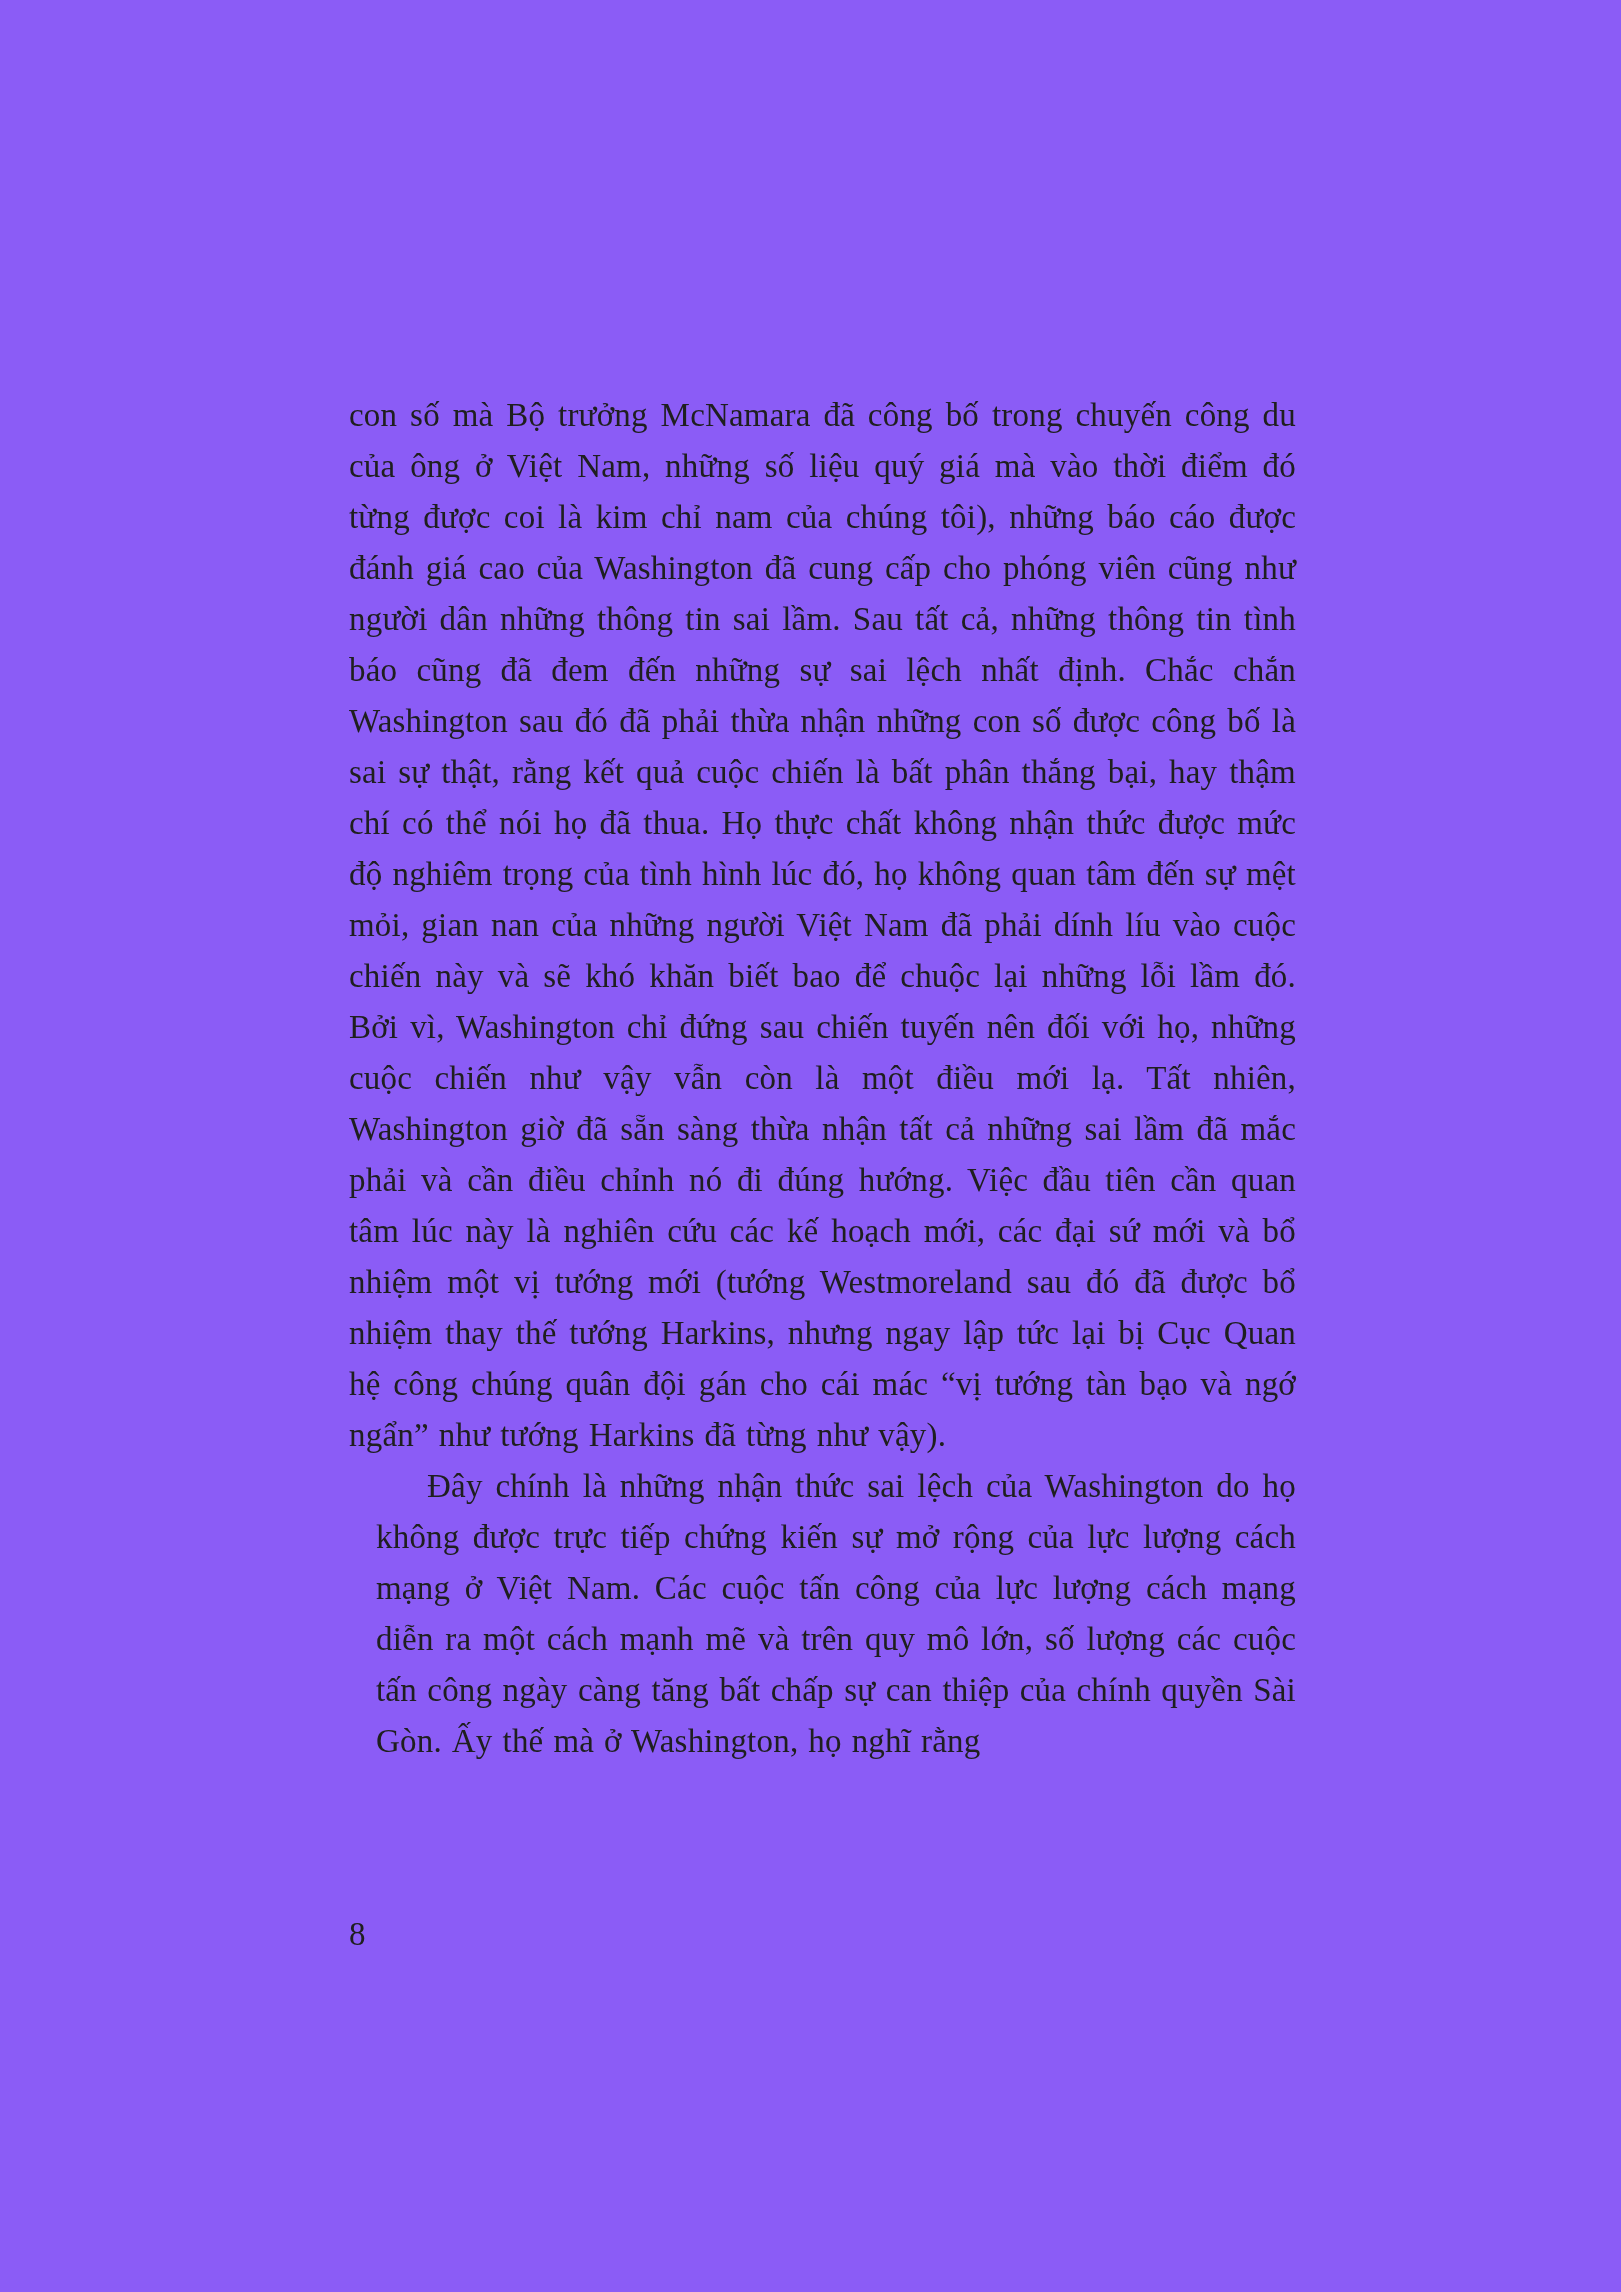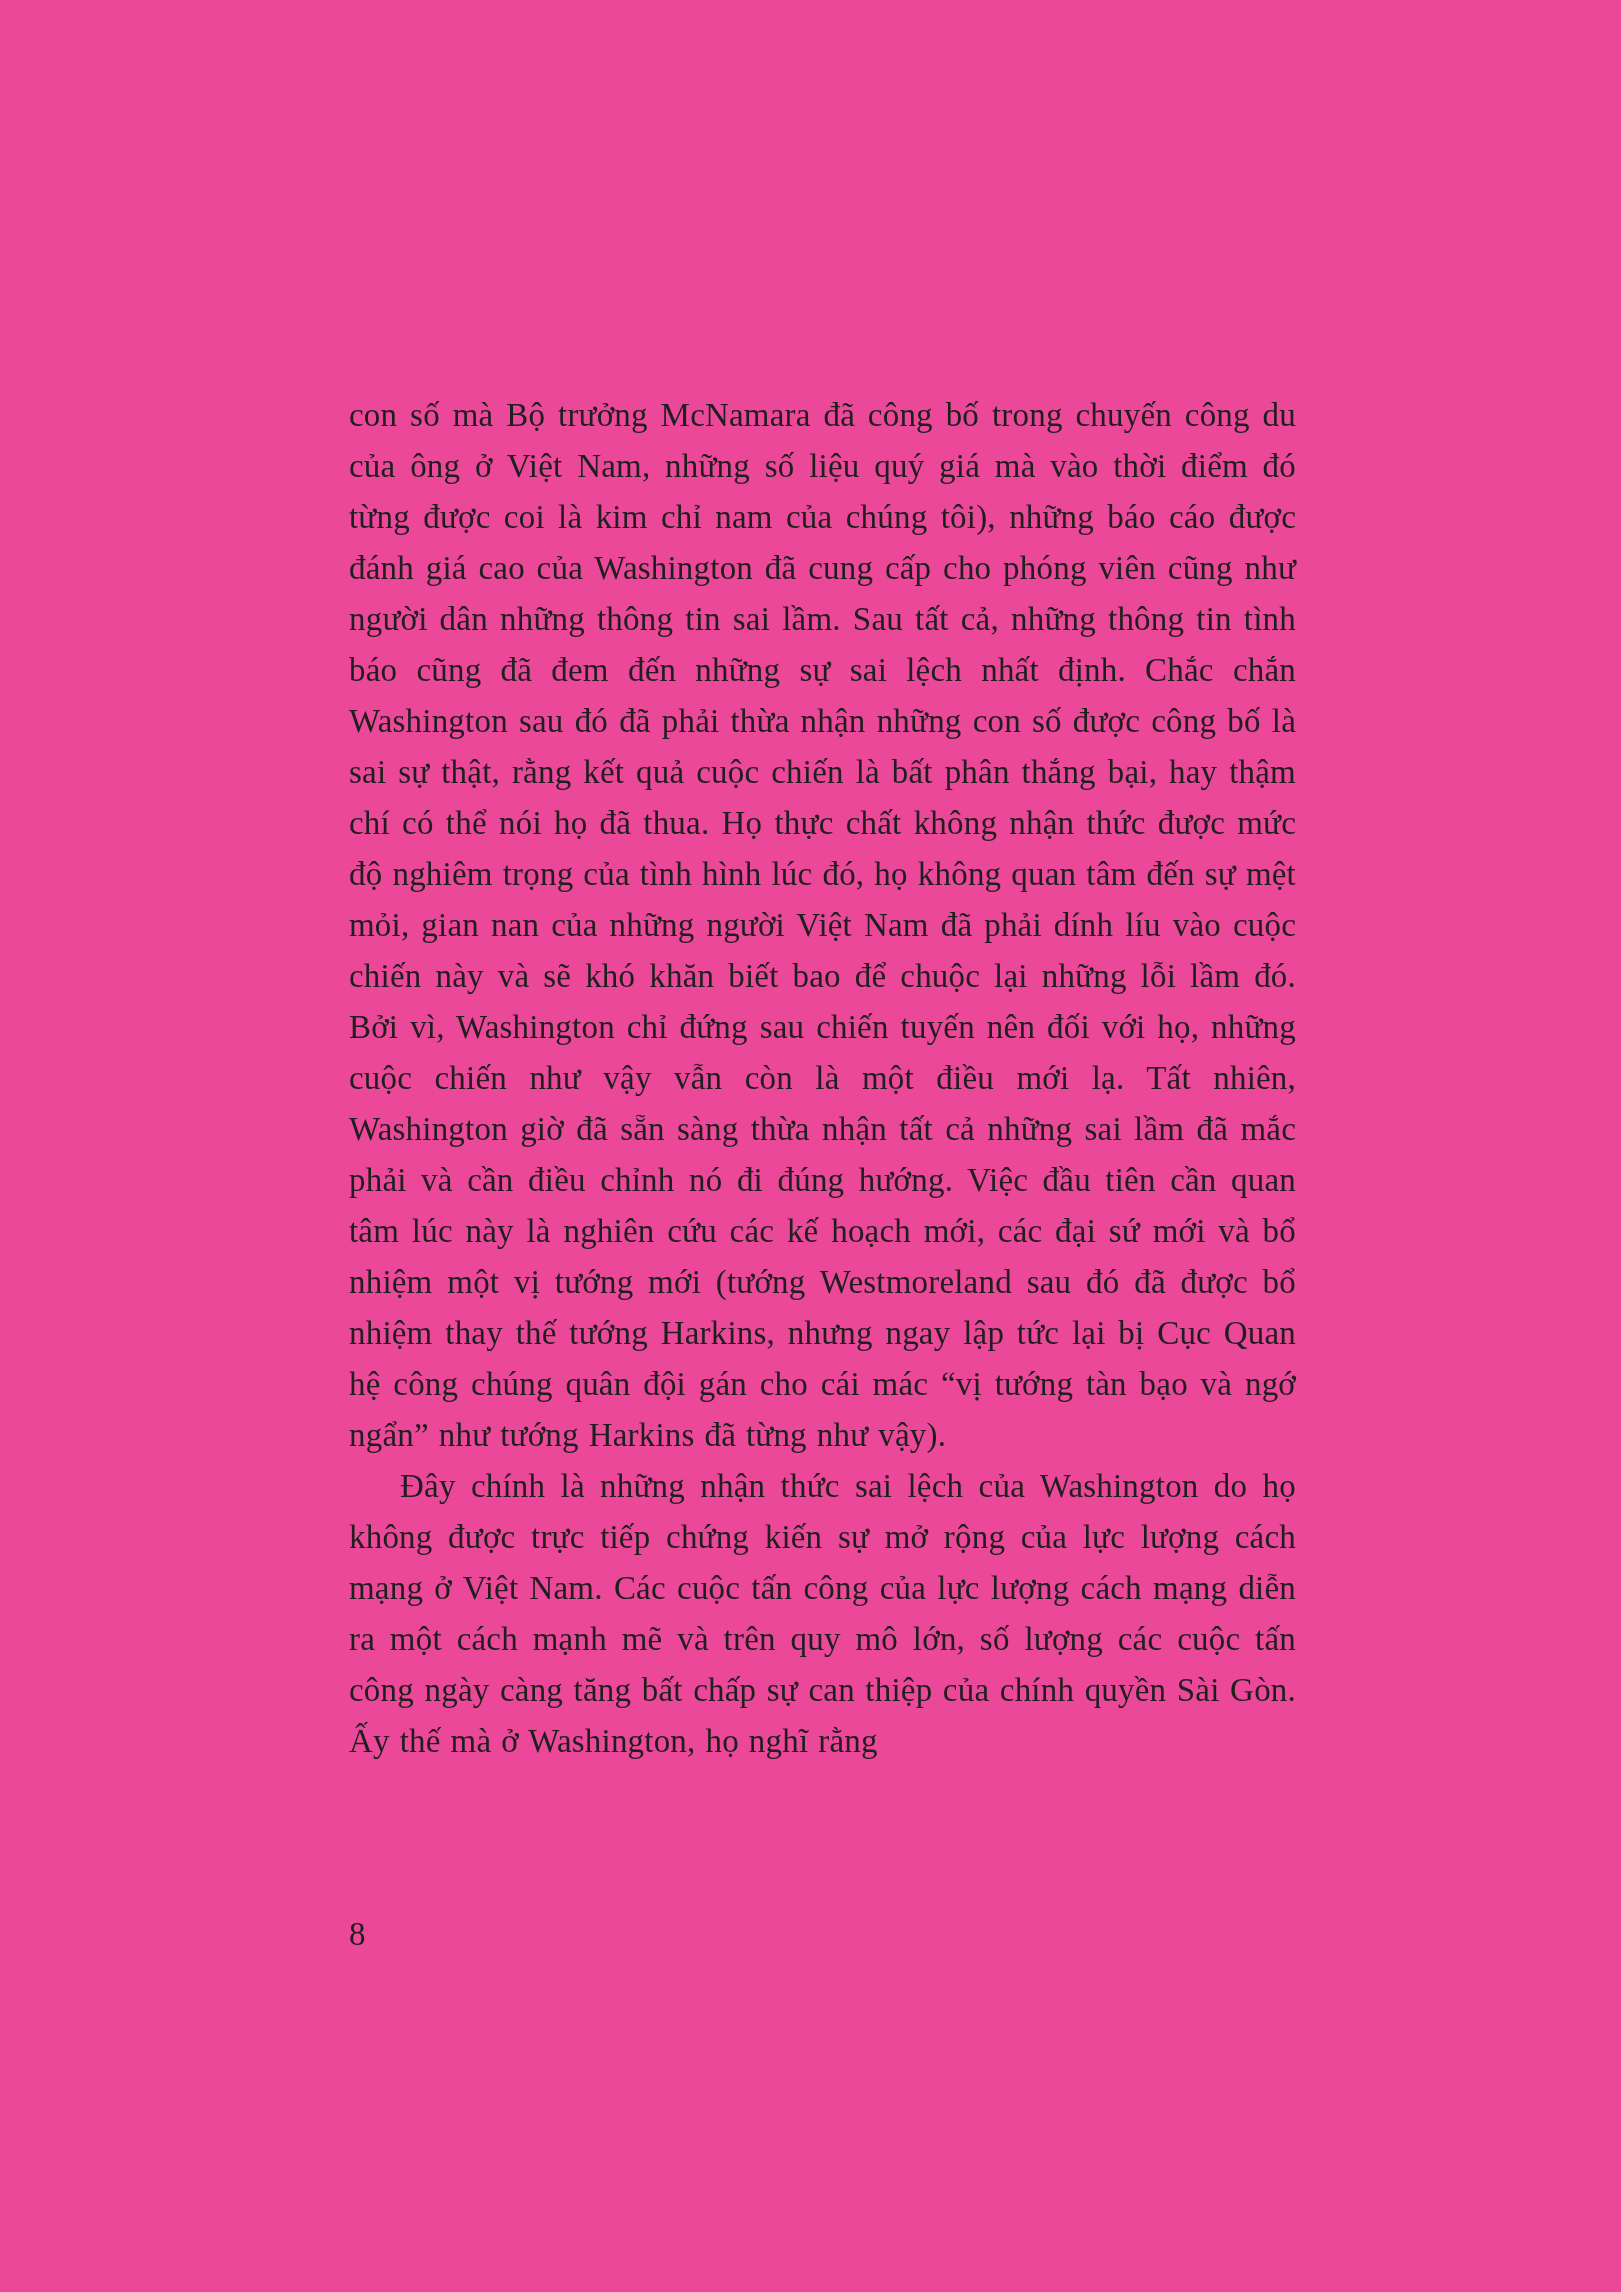--- a/index.html
+++ b/index.html
@@ -7,38 +7,39 @@
   body {
     width: 1621px;
     height: 2293px;
     position: relative;
     font-family: "Liberation Serif", "DejaVu Serif", serif;
     overflow: hidden;
   }
   .page {
     position: absolute;
     inset: 0;
-    background: #ec4899;
+    background: #8b5cf6;
   }
   .text-block {
     position: absolute;
     left: 349px;
     top: 390px;
     width: 947px;
   }
   .para {
     font-size: 33px;
     line-height: 51px;
     text-align: justify;
     color: #1f1f1f;
     word-spacing: 1.5px;
     letter-spacing: 0.2px;
   }
   .para.indented {
     text-indent: 51px;
+    margin-left: 27px;
   }
   .page-number {
     position: absolute;
     left: 349px;
     top: 1909px;
     font-size: 33px;
     line-height: 51px;
     color: #1f1f1f;
   }
 </style>

